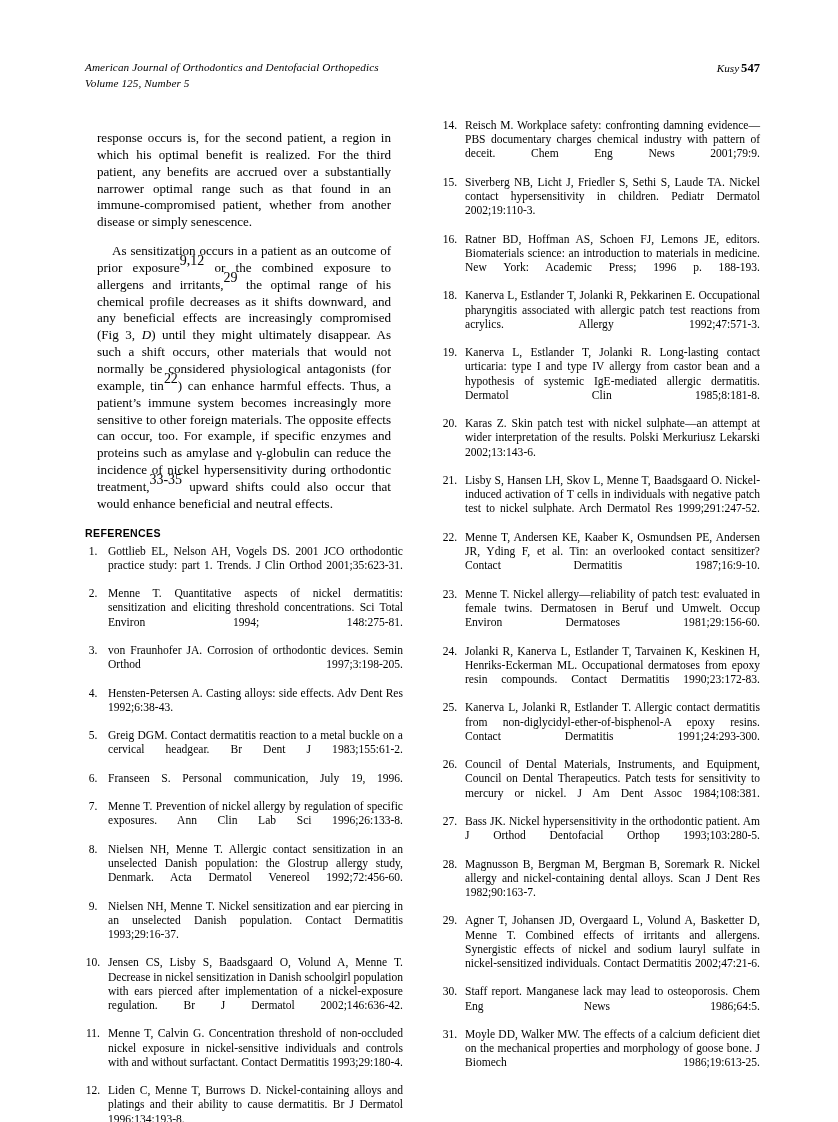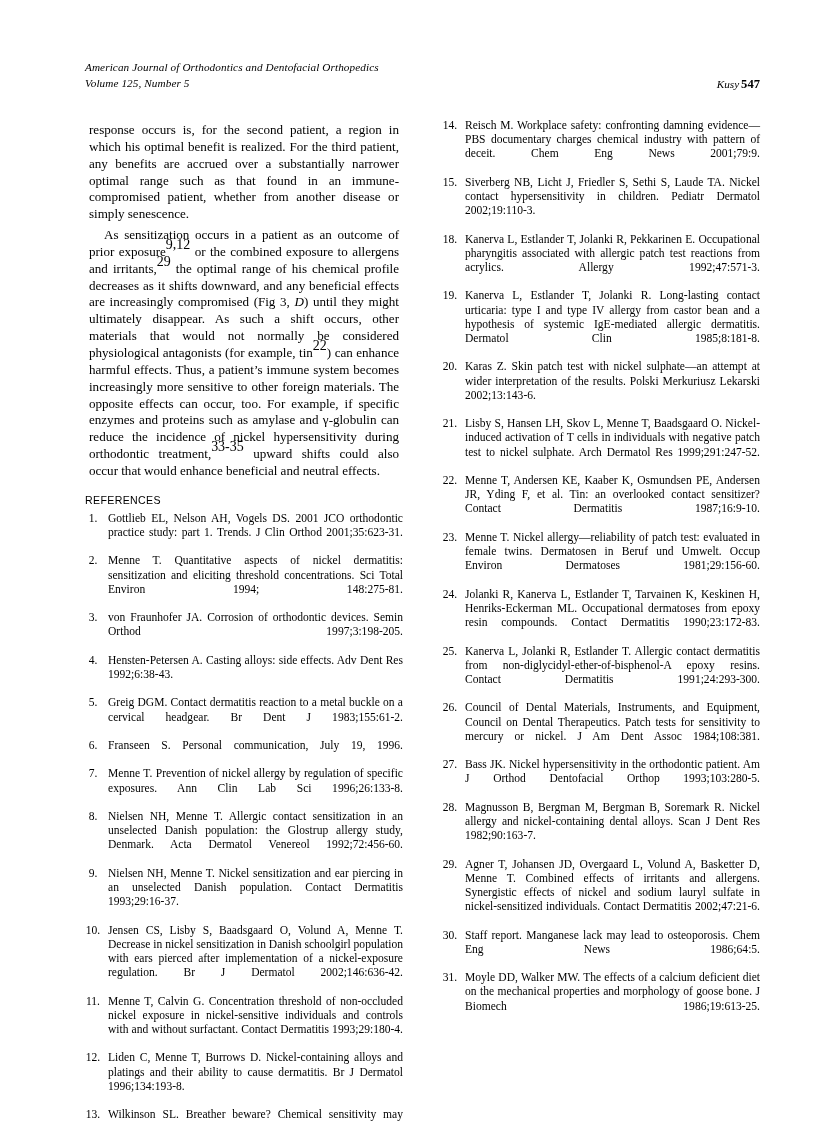--- a/index.html
+++ b/index.html
@@ -23,21 +23,21 @@
   }
 
   
   .running-head {
     position: absolute;
     left: 85px;
     right: 78px;
     top: 60px;
     display: flex;
     justify-content: space-between;
-    align-items: flex-end;
+    align-items: flex-start;
   }
   .rh-left {
     font-style: italic;
     font-size: 11.2px;
     line-height: 1.42;
     letter-spacing: 0.1px;
   }
   .rh-left .rh-line { display: block; white-space: nowrap; }
   .rh-right {
     display: flex;
@@ -63,41 +63,41 @@
     left: 85px;
     width: 675px;
     display: flex;
     gap: 39px;
   }
   .col {
     width: 318px;
   }
 
   p.body-par {
-    margin: 4px;
+    margin: 12px;
     font-size: 13.1px;
     line-height: 16.85px;
     text-align: justify;
     text-justify: inter-word;
     hyphens: none;
     letter-spacing: -0.02px;
   }
   p.body-par.indent { text-indent: 15px; }
   p.body-par sup {
     font-size: 14px;
     line-height: 0;
     vertical-align: 0.48em;
   }
   p.body-par i { font-style: italic; }
 
   h2.section-head {
     margin: 14px 0 5px 0;
     font-family: "Liberation Sans", "DejaVu Sans", sans-serif;
     font-size: 10.6px;
-    font-weight: normal;
+    font-weight: bold;
     letter-spacing: 0.35px;
   }
 
   
   ol.refs {
     margin: 0;
     padding: 0;
     list-style: none;
   }
   ol.refs li {
@@ -213,20 +213,24 @@
       <ol class="refs" id="right-refs">
           <li>
             <span class="num">14.</span>
             <span class="txt">Reisch M. Workplace safety: confronting damning evidence—PBS documentary charges chemical industry with pattern of deceit. Chem Eng News 2001;79:9.</span>
           </li>
           <li>
             <span class="num">15.</span>
             <span class="txt">Siverberg NB, Licht J, Friedler S, Sethi S, Laude TA. Nickel contact hypersensitivity in children. Pediatr Dermatol 2002;19:110-3.</span>
           </li>
           <li>
+            <span class="num">16.</span>
+            <span class="txt">Ratner BD, Hoffman AS, Schoen FJ, Lemons JE, editors. Biomaterials science: an introduction to materials in medicine. New York: Academic Press; 1996 p. 188-193.</span>
+          </li>
+          <li>
             <span class="num">18.</span>
             <span class="txt">Kanerva L, Estlander T, Jolanki R, Pekkarinen E. Occupational pharyngitis associated with allergic patch test reactions from acrylics. Allergy 1992;47:571-3.</span>
           </li>
           <li>
             <span class="num">19.</span>
             <span class="txt">Kanerva L, Estlander T, Jolanki R. Long-lasting contact urticaria: type I and type IV allergy from castor bean and a hypothesis of systemic IgE-mediated allergic dermatitis. Dermatol Clin 1985;8:181-8.</span>
           </li>
           <li>
             <span class="num">20.</span>
             <span class="txt">Karas Z. Skin patch test with nickel sulphate—an attempt at wider interpretation of the results. Polski Merkuriusz Lekarski 2002;13:143-6.</span>

